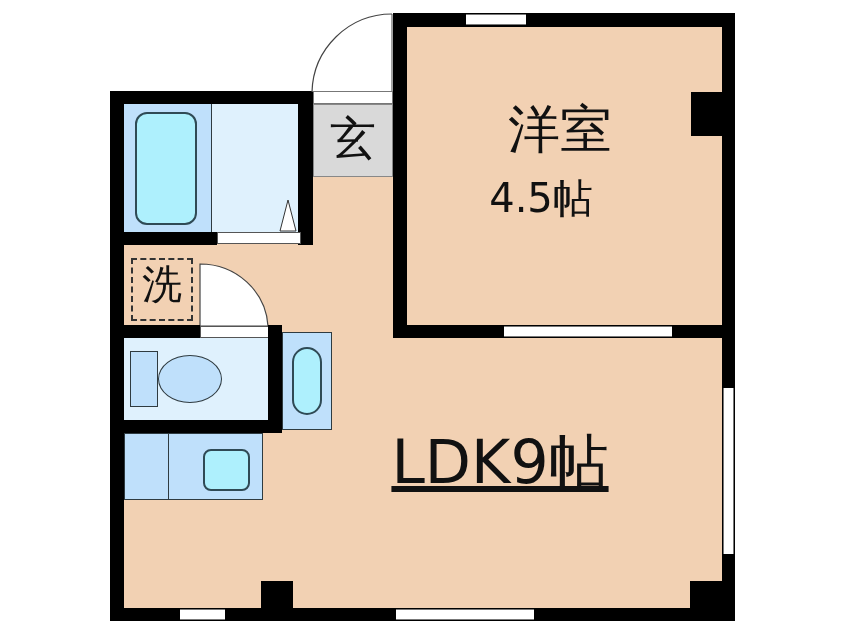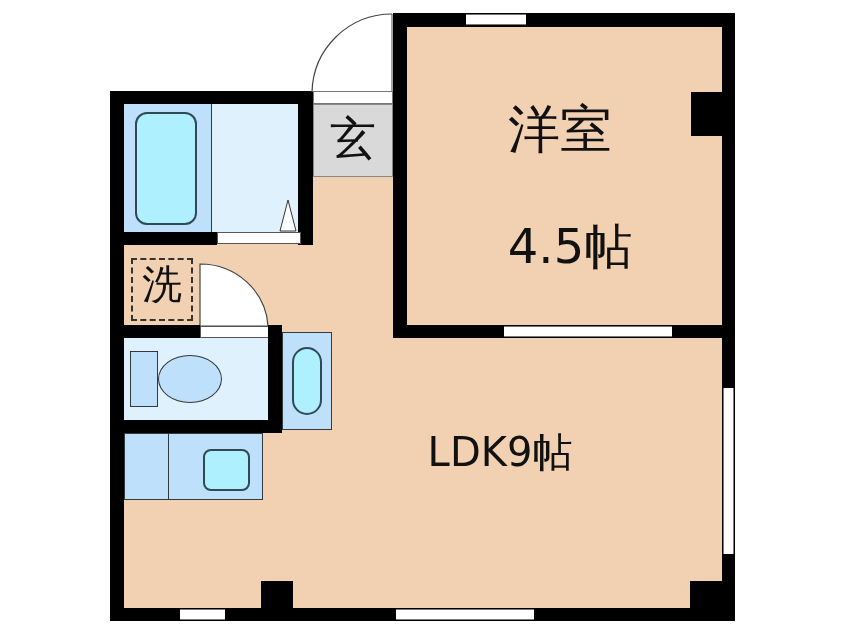--- a/index.html
+++ b/index.html
@@ -43,21 +43,21 @@
   <div class="abs label" style="left:313px;top:115px;width:80px;font-size:46px;">玄</div>
 
   <div class="abs wall" style="left:393px;top:13px;width:342px;height:14px;"></div>
   <div class="abs win" style="left:466px;top:14px;width:60px;height:11px;"></div>
   <div class="abs wall" style="left:393px;top:13px;width:14px;height:325px;"></div>
   <div class="abs wall" style="left:722px;top:13px;width:13px;height:375px;"></div>
   <div class="abs wall" style="left:691px;top:92px;width:31px;height:44px;"></div>
   <div class="abs wall" style="left:393px;top:325px;width:342px;height:13px;"></div>
   <div class="abs win" style="left:504px;top:326px;width:168px;height:11px;"></div>
   <div class="abs label" style="left:410px;top:103px;width:300px;font-size:52px;">洋室</div>
-  <div class="abs label" style="left:420px;top:178px;width:300px;font-size:48px;margin-top:44px;">4.5帖</div>
+  <div class="abs label" style="left:391px;top:178px;width:300px;font-size:40px;">4.5帖</div>
 
   <div class="abs" style="left:131px;top:258px;width:62px;height:63px;border:2px dashed #333;"></div>
   <div class="abs label" style="left:131px;top:264px;width:62px;font-size:40px;">洗</div>
   <svg class="abs" style="left:198px;top:262px;" width="76" height="66">
       <path d="M2,2 A68,66 0 0,1 70,64 L2,64 Z" fill="#fff" stroke="#444" stroke-width="1.2"></path>
     </svg>
 
   <div class="abs wet-light" style="left:124px;top:338px;width:144px;height:82px;"></div>
   <div class="abs wet line" style="left:130px;top:351px;width:28px;height:56px;"></div>
   <div class="abs wet" style="left:158px;top:355px;width:64px;height:48px;border-radius:50%;border:1px solid #2f3b40;"></div>
@@ -77,14 +77,14 @@
   <div class="abs wall" style="left:110px;top:608px;width:625px;height:13px;"></div>
   <div class="abs win" style="left:180px;top:609px;width:45px;height:11px;"></div>
   <div class="abs win" style="left:396px;top:609px;width:138px;height:11px;"></div>
   <div class="abs wall" style="left:261px;top:581px;width:32px;height:28px;"></div>
   <div class="abs wall" style="left:690px;top:581px;width:32px;height:28px;"></div>
   <div class="abs wall" style="left:722px;top:388px;width:13px;height:233px;"></div>
   <div class="abs vwin" style="left:723px;top:388px;width:11px;height:166px;"></div>
   <div class="abs wall" style="left:722px;top:554px;width:13px;height:67px;"></div>
   <div class="abs wall" style="left:722px;top:338px;width:13px;height:50px;"></div>
 
-  <div class="abs label" style="left:340px;top:432px;width:320px;font-size:40px;">LDK9帖</div>
+  <div class="abs label" style="left:340px;top:432px;width:320px;font-size:60px;text-decoration:underline;">LDK9帖</div>
 </div>
 
 </body></html>

